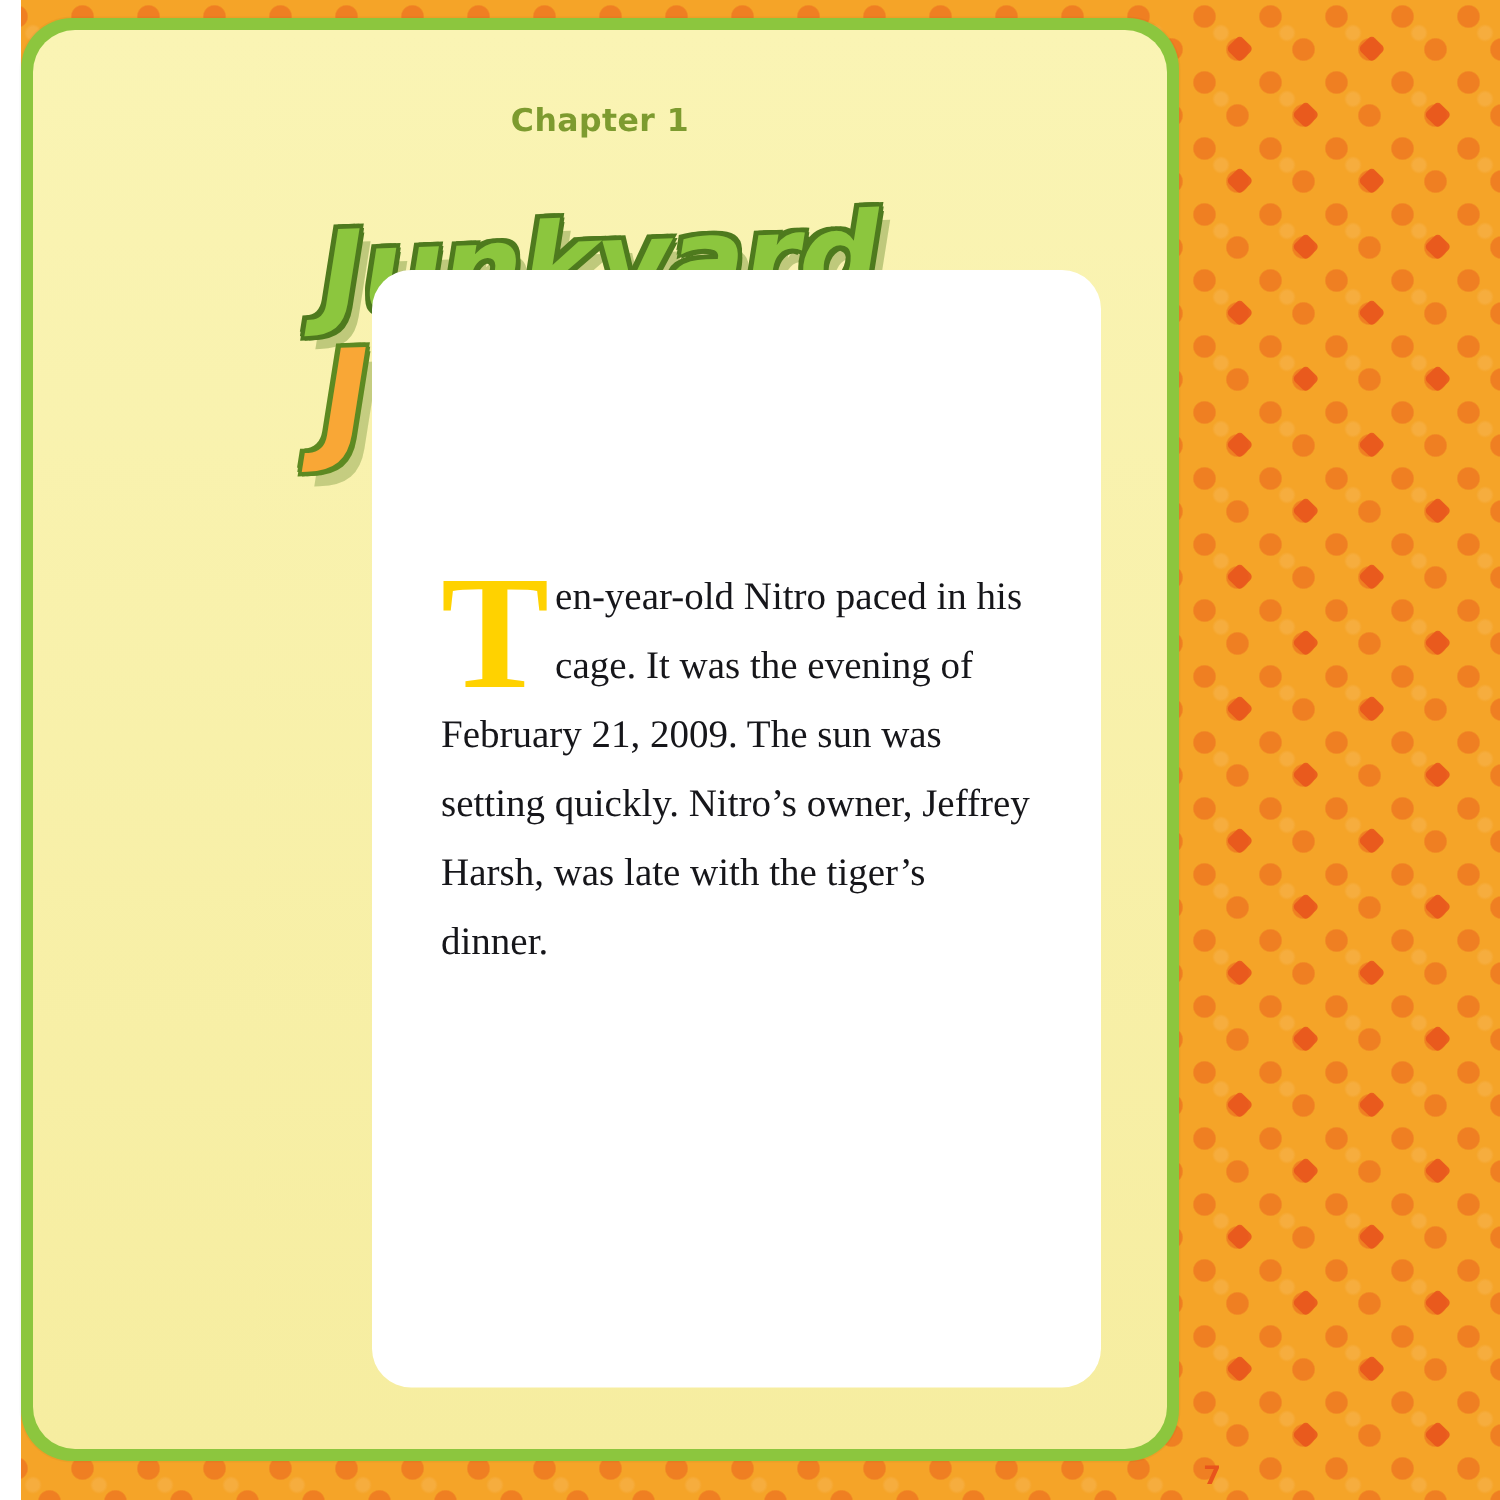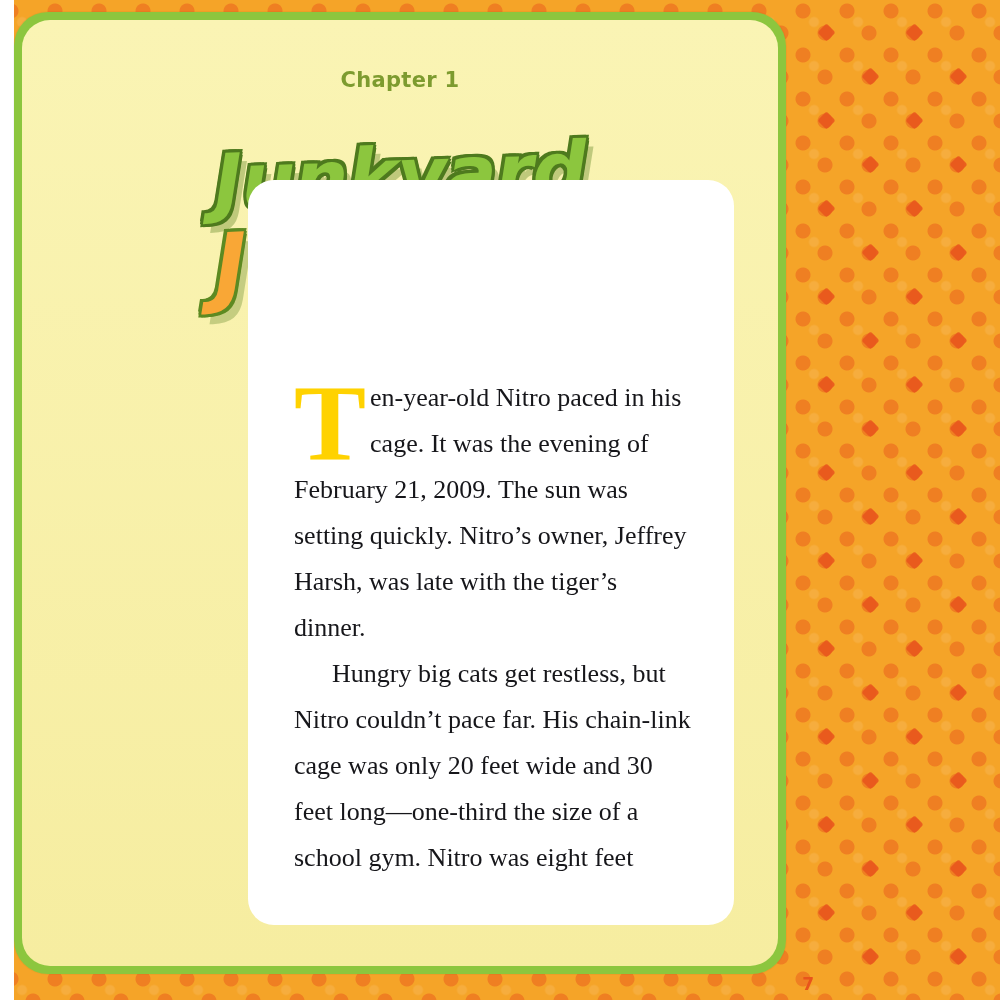--- a/index.html
+++ b/index.html
@@ -275,21 +275,20 @@
       <div class="title-block">
         <div class="title-line1">Junkyard</div>
         <br>
         <div class="title-line2">JUNGLE</div>
       </div>
 
       <div class="text-card"></div>
 
       <div class="body-copy">
         <p class="first"><span class="dropcap">T</span><span>en-year-old Nitro paced in his cage. It was the evening of February 21, 2009. The sun was setting quickly. Nitro’s owner, Jeffrey Harsh, was late with the tiger’s dinner.</span></p>
-        <p class="indent">Hungry big cats get restless, but Nitro couldn’t pace far. His chain-link cage was only 20 feet wide and 30 feet long—one-third the size of a school gym. Nitro was eight feet</p>
       </div>
 
     </div>
   </div>
 
   <div class="page-number">7</div>
 
 </div>
 
 </body></html>

